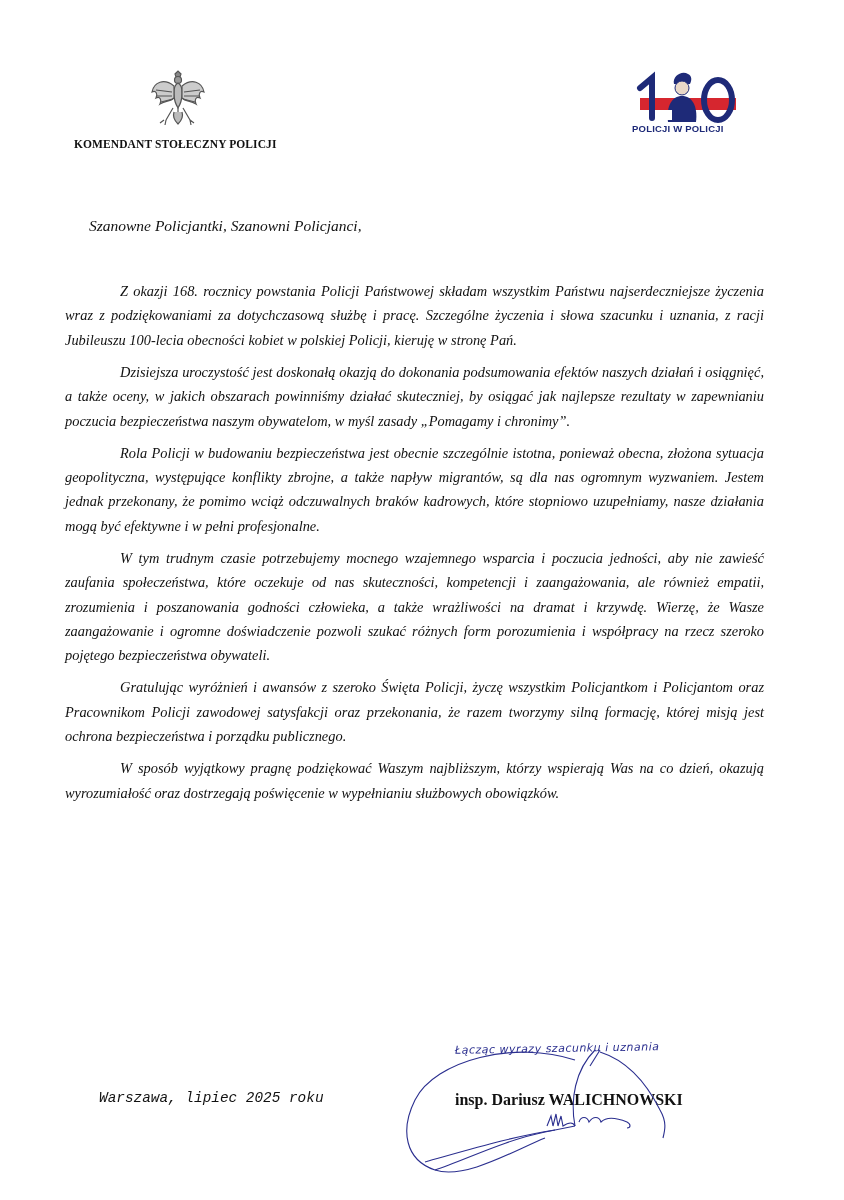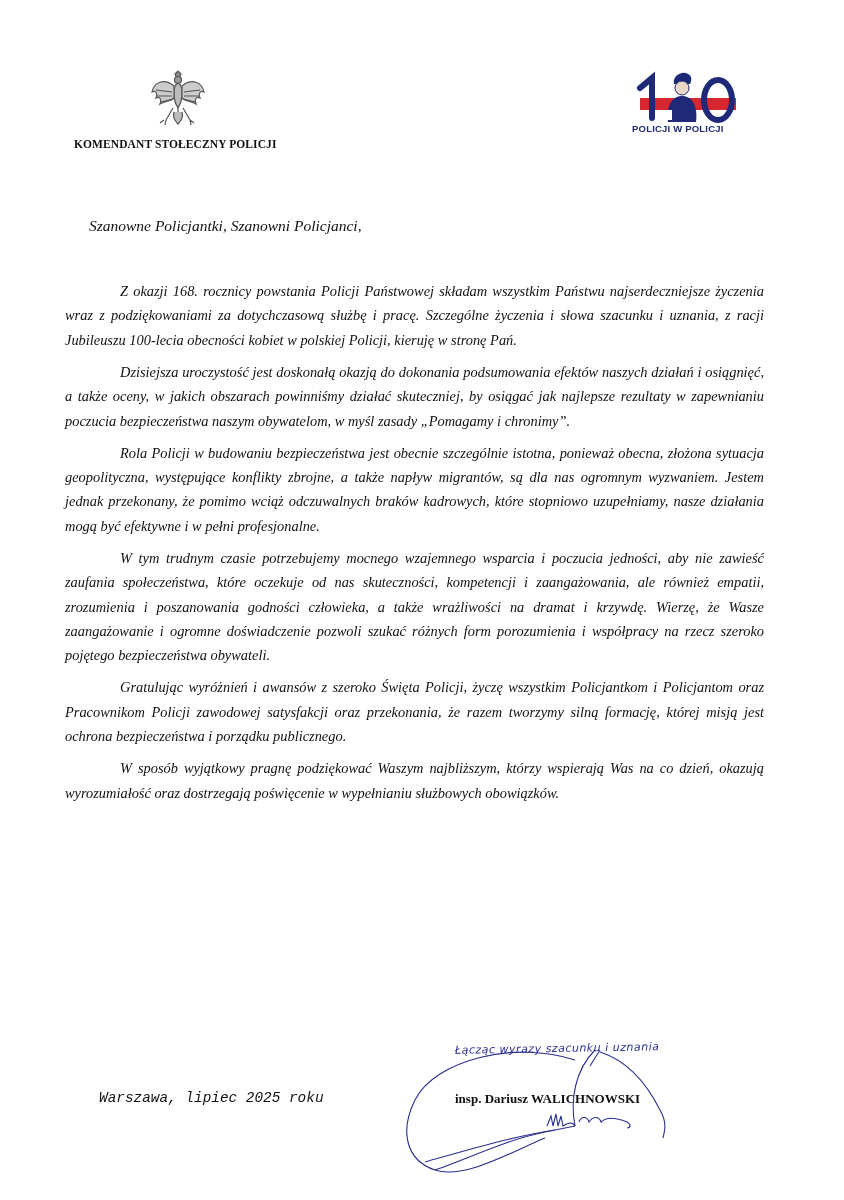--- a/index.html
+++ b/index.html
@@ -12,21 +12,21 @@
     .logo100 { position: absolute; left: 626px; top: 66px; width: 120px; height: 70px; }
     .logo100-caption { position: absolute; left: 632px; top: 123px; font-family: "Liberation Sans", sans-serif; font-weight: bold; font-size: 9.5px; color: #1e2a78; letter-spacing: 0.2px; white-space: nowrap; }
 
     .salutation { position: absolute; left: 89px; top: 212px; font-family: "Liberation Serif", serif; font-weight: normal; font-style: italic; font-size: 15.5px; line-height: 28px; color: #111; }
 
     .body-text { position: absolute; left: 65px; top: 279px; width: 699px; font-family: "Liberation Serif", serif; font-style: italic; font-size: 14.4px; line-height: 24.4px; color: #111; }
     .body-text p { margin: 0 0 7.6px 0; text-align: justify; text-indent: 55px; }
 
     .place-date { position: absolute; left: 89px; top: 1090px; font-family: Liberation Mono, monospace; font-style: italic; font-size: 14.4px; color: #111; white-space: nowrap; margin-left: 10px; }
     .signature-note { position: absolute; left: 455px; top: 1042px; font-family: "DejaVu Sans", sans-serif; font-style: italic; font-size: 11px; color: #2b2f8f; letter-spacing: 0.5px; white-space: nowrap; transform: rotate(-1deg); }
-    .signer { position: absolute; left: 455px; top: 1091px; font-family: "Liberation Serif", serif; font-weight: bold; font-size: 13px; color: #111; white-space: nowrap; }
+    .signer { position: absolute; left: 455px; top: 1091px; font-family: "Liberation Serif", serif; font-weight: bold; font-size: 16px; color: #111; white-space: nowrap; }
     .signature-scribble { position: absolute; left: 395px; top: 1030px; width: 340px; height: 150px; pointer-events: none; }
   </style>
 </head>
 <body>
 
 <div class="page">
 
   <svg class="eagle" viewBox="0 0 64 64">
     <g fill="none" stroke="#555" stroke-width="1.2">
       <path d="M29 6 l3 -3 l3 3 l-1 3 h-4 z" fill="#888"></path>

